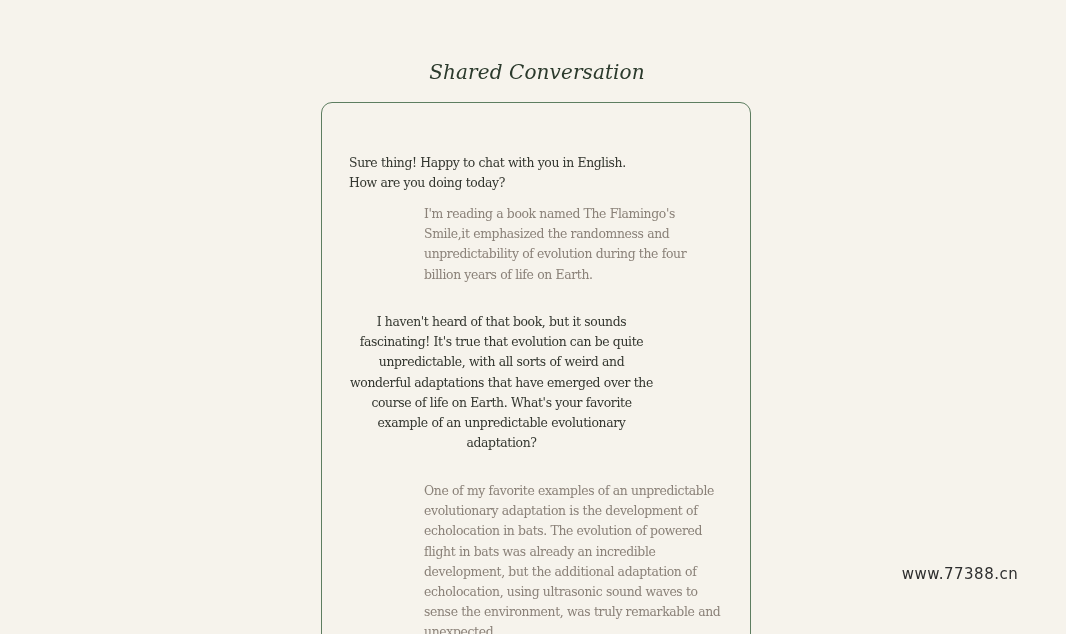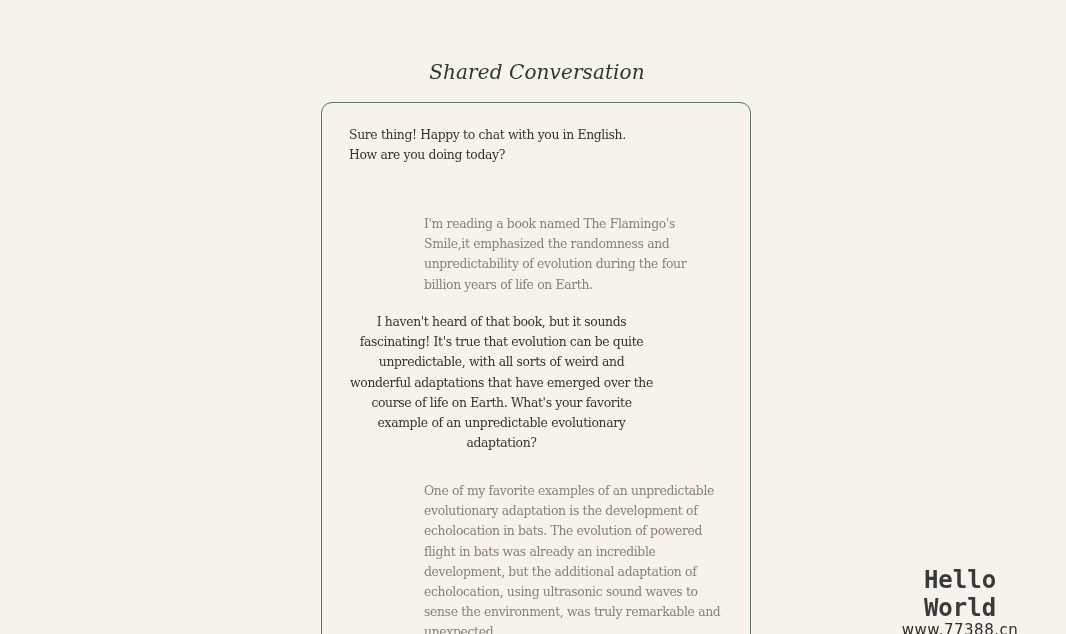--- a/index.html
+++ b/index.html
@@ -24,22 +24,22 @@
       background: #f6f3ec;
     }
     .msg {
       position: absolute;
       font-family: "DejaVu Serif", serif;
       font-size: 12.4px; line-height: 20.2px;
       letter-spacing: -0.35px;
     }
     .msg.assistant { left: 27px; width: 305px; color: #33362f; font-weight: 500; }
     .msg.user { left: 102px; width: 300px; color: #8a8178; }
-    .m0 { top: 22px; }
-    .m1 { top: 111px; }
+    .m0 { top: 50px; }
+    .m1 { top: 101px; }
     .m2 { top: 209px; text-align: center; }
     .m3 { top: 378px; }
     .watermark {
       position: absolute; left: 884px; top: 566px; width: 152px; text-align: center;
     }
     .wm-title {
       font-family: "DejaVu Sans Mono", monospace; font-weight: bold;
       font-size: 24px; color: #3a3a3a; letter-spacing: 0px; line-height: 28px;
     }
     .wm-url {
@@ -53,15 +53,14 @@
 <div class="title">Shared Conversation</div>
 
 <div class="card">
   <div class="msg assistant m0">Sure thing! Happy to chat with you in English. How are you doing today?</div>
   <div class="msg user m1">I'm reading a book named The Flamingo's Smile,it emphasized the randomness and unpredictability of evolution during the four billion years of life on Earth.</div>
   <div class="msg assistant m2">I haven't heard of that book, but it sounds fascinating! It's true that evolution can be quite unpredictable, with all sorts of weird and wonderful adaptations that have emerged over the course of life on Earth. What's your favorite example of an unpredictable evolutionary adaptation?</div>
   <div class="msg user m3">One of my favorite examples of an unpredictable evolutionary adaptation is the development of echolocation in bats. The evolution of powered flight in bats was already an incredible development, but the additional adaptation of echolocation, using ultrasonic sound waves to sense the environment, was truly remarkable and unexpected.</div>
 </div>
 
 <div class="watermark">
-  <div class="wm-title">Hello World</div>
   <div class="wm-url">www.77388.cn</div>
 </div>
 
 </body></html>

